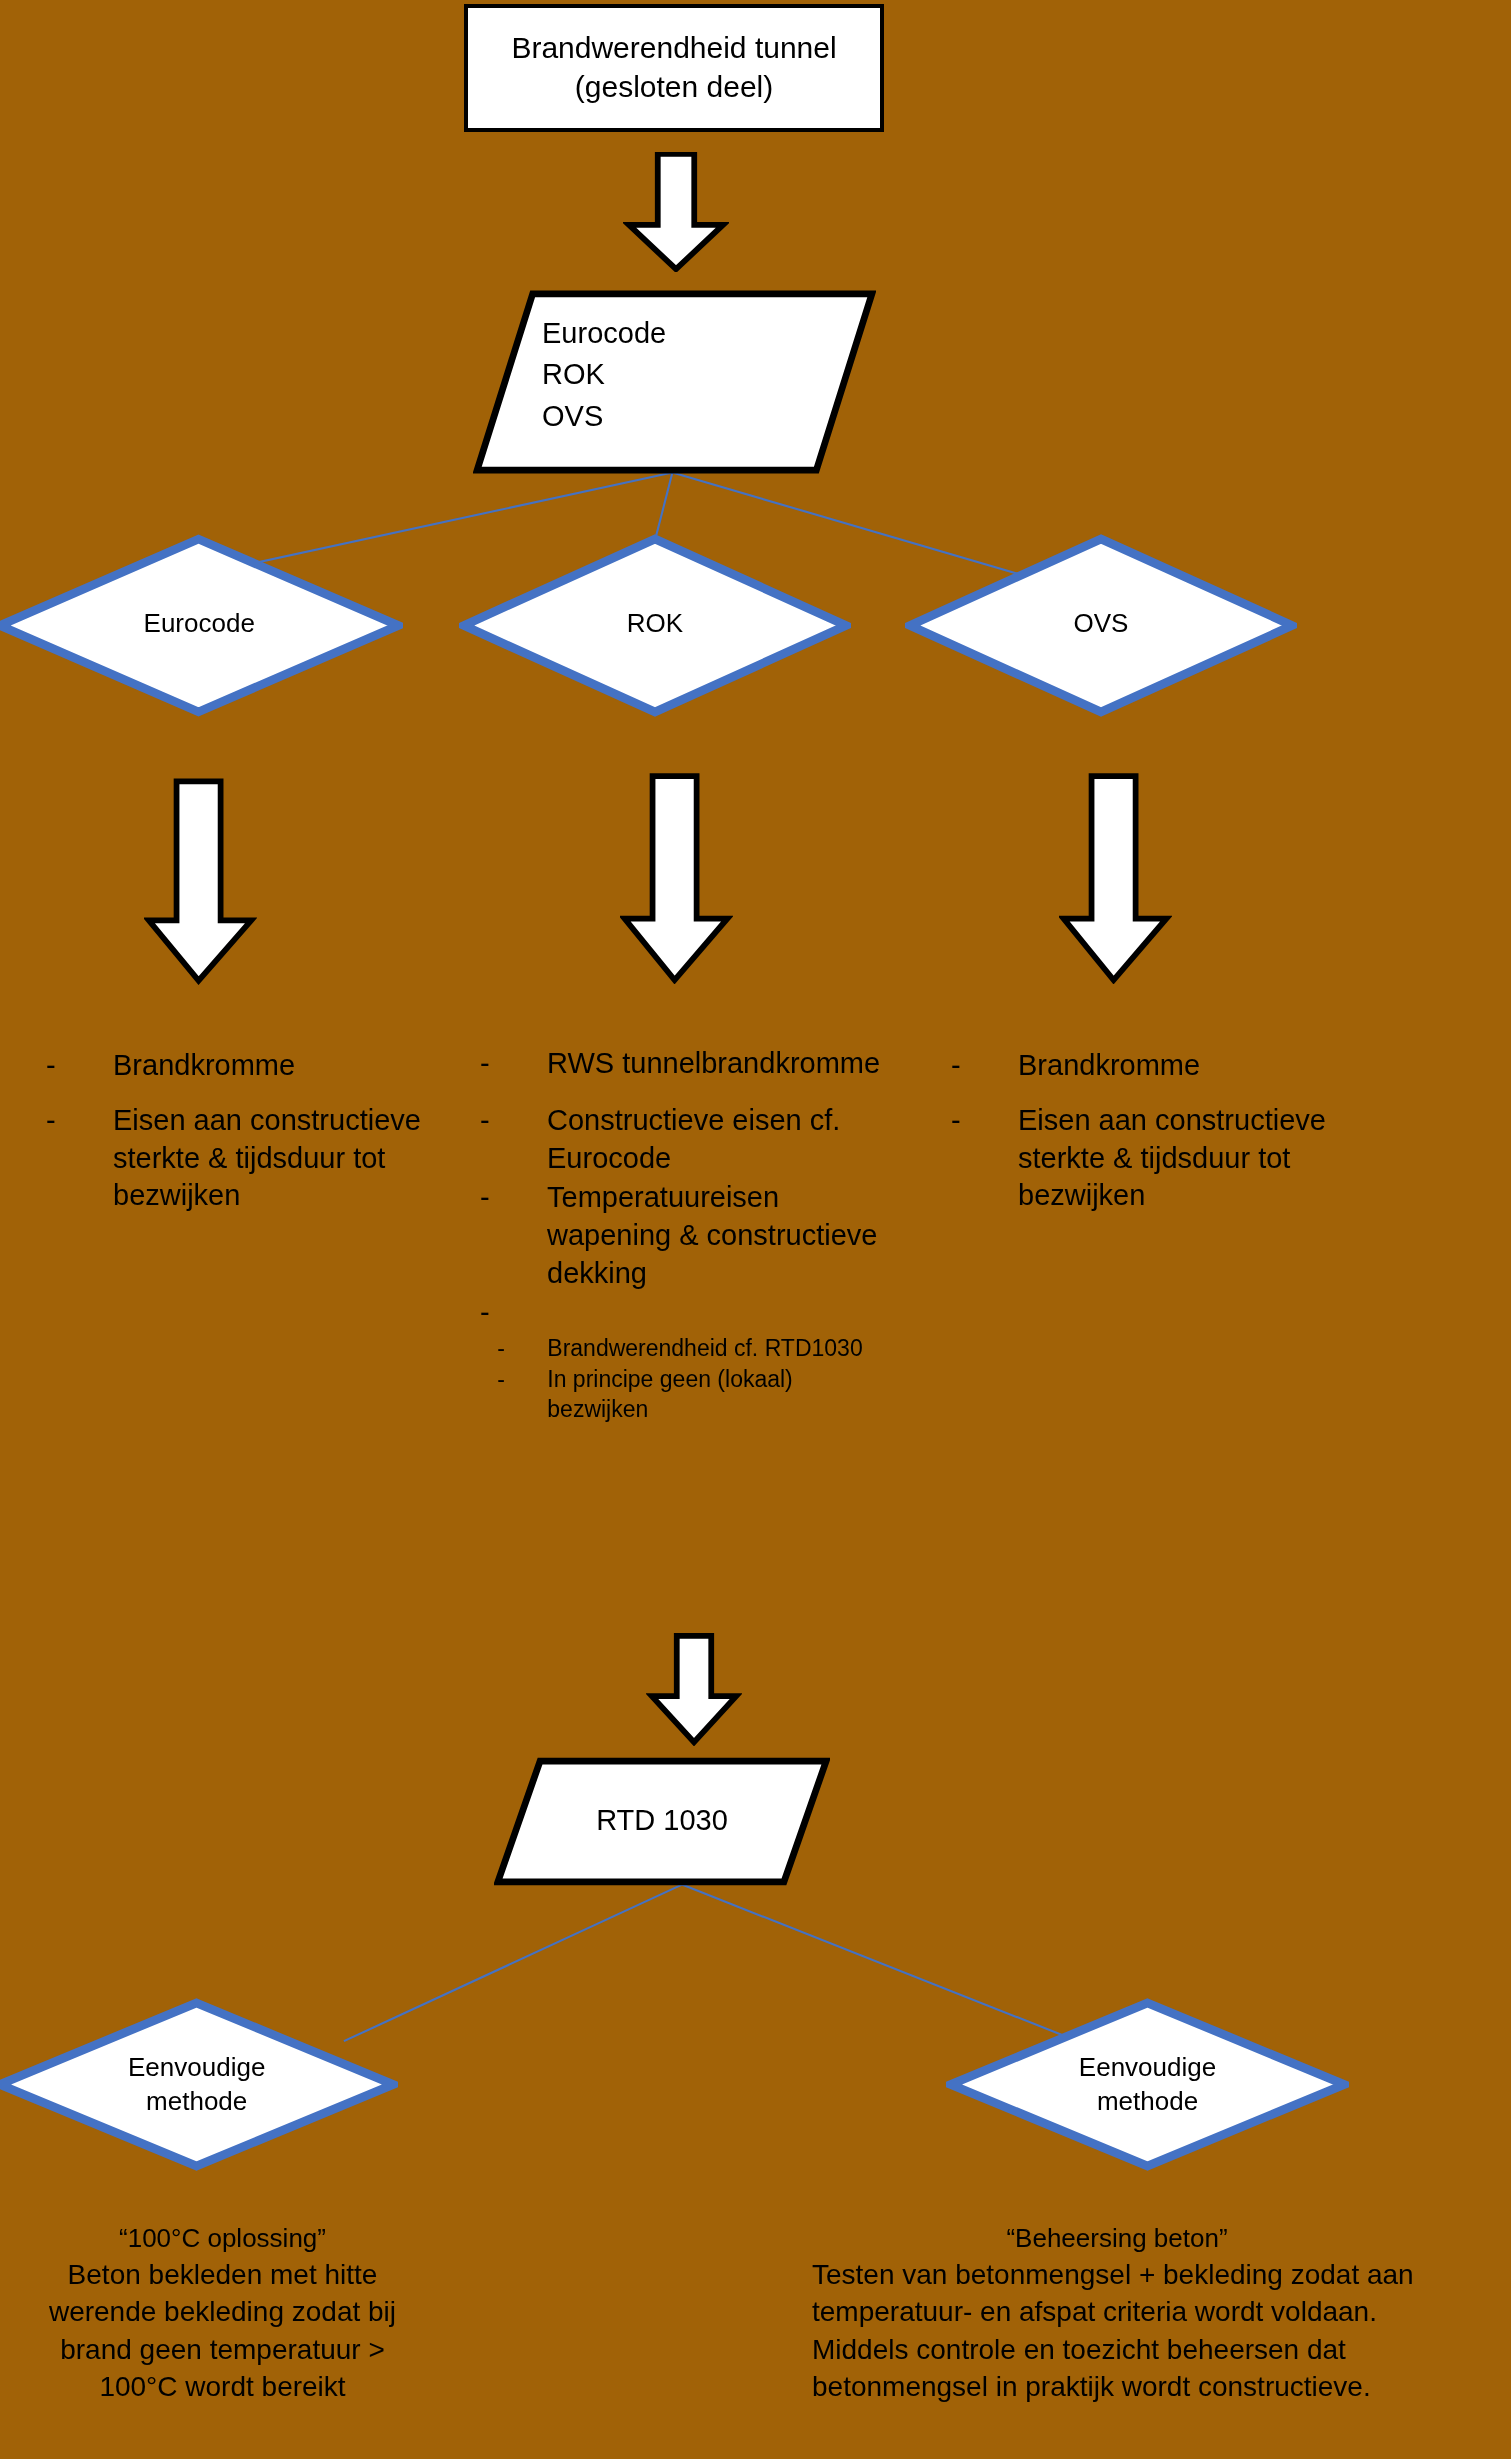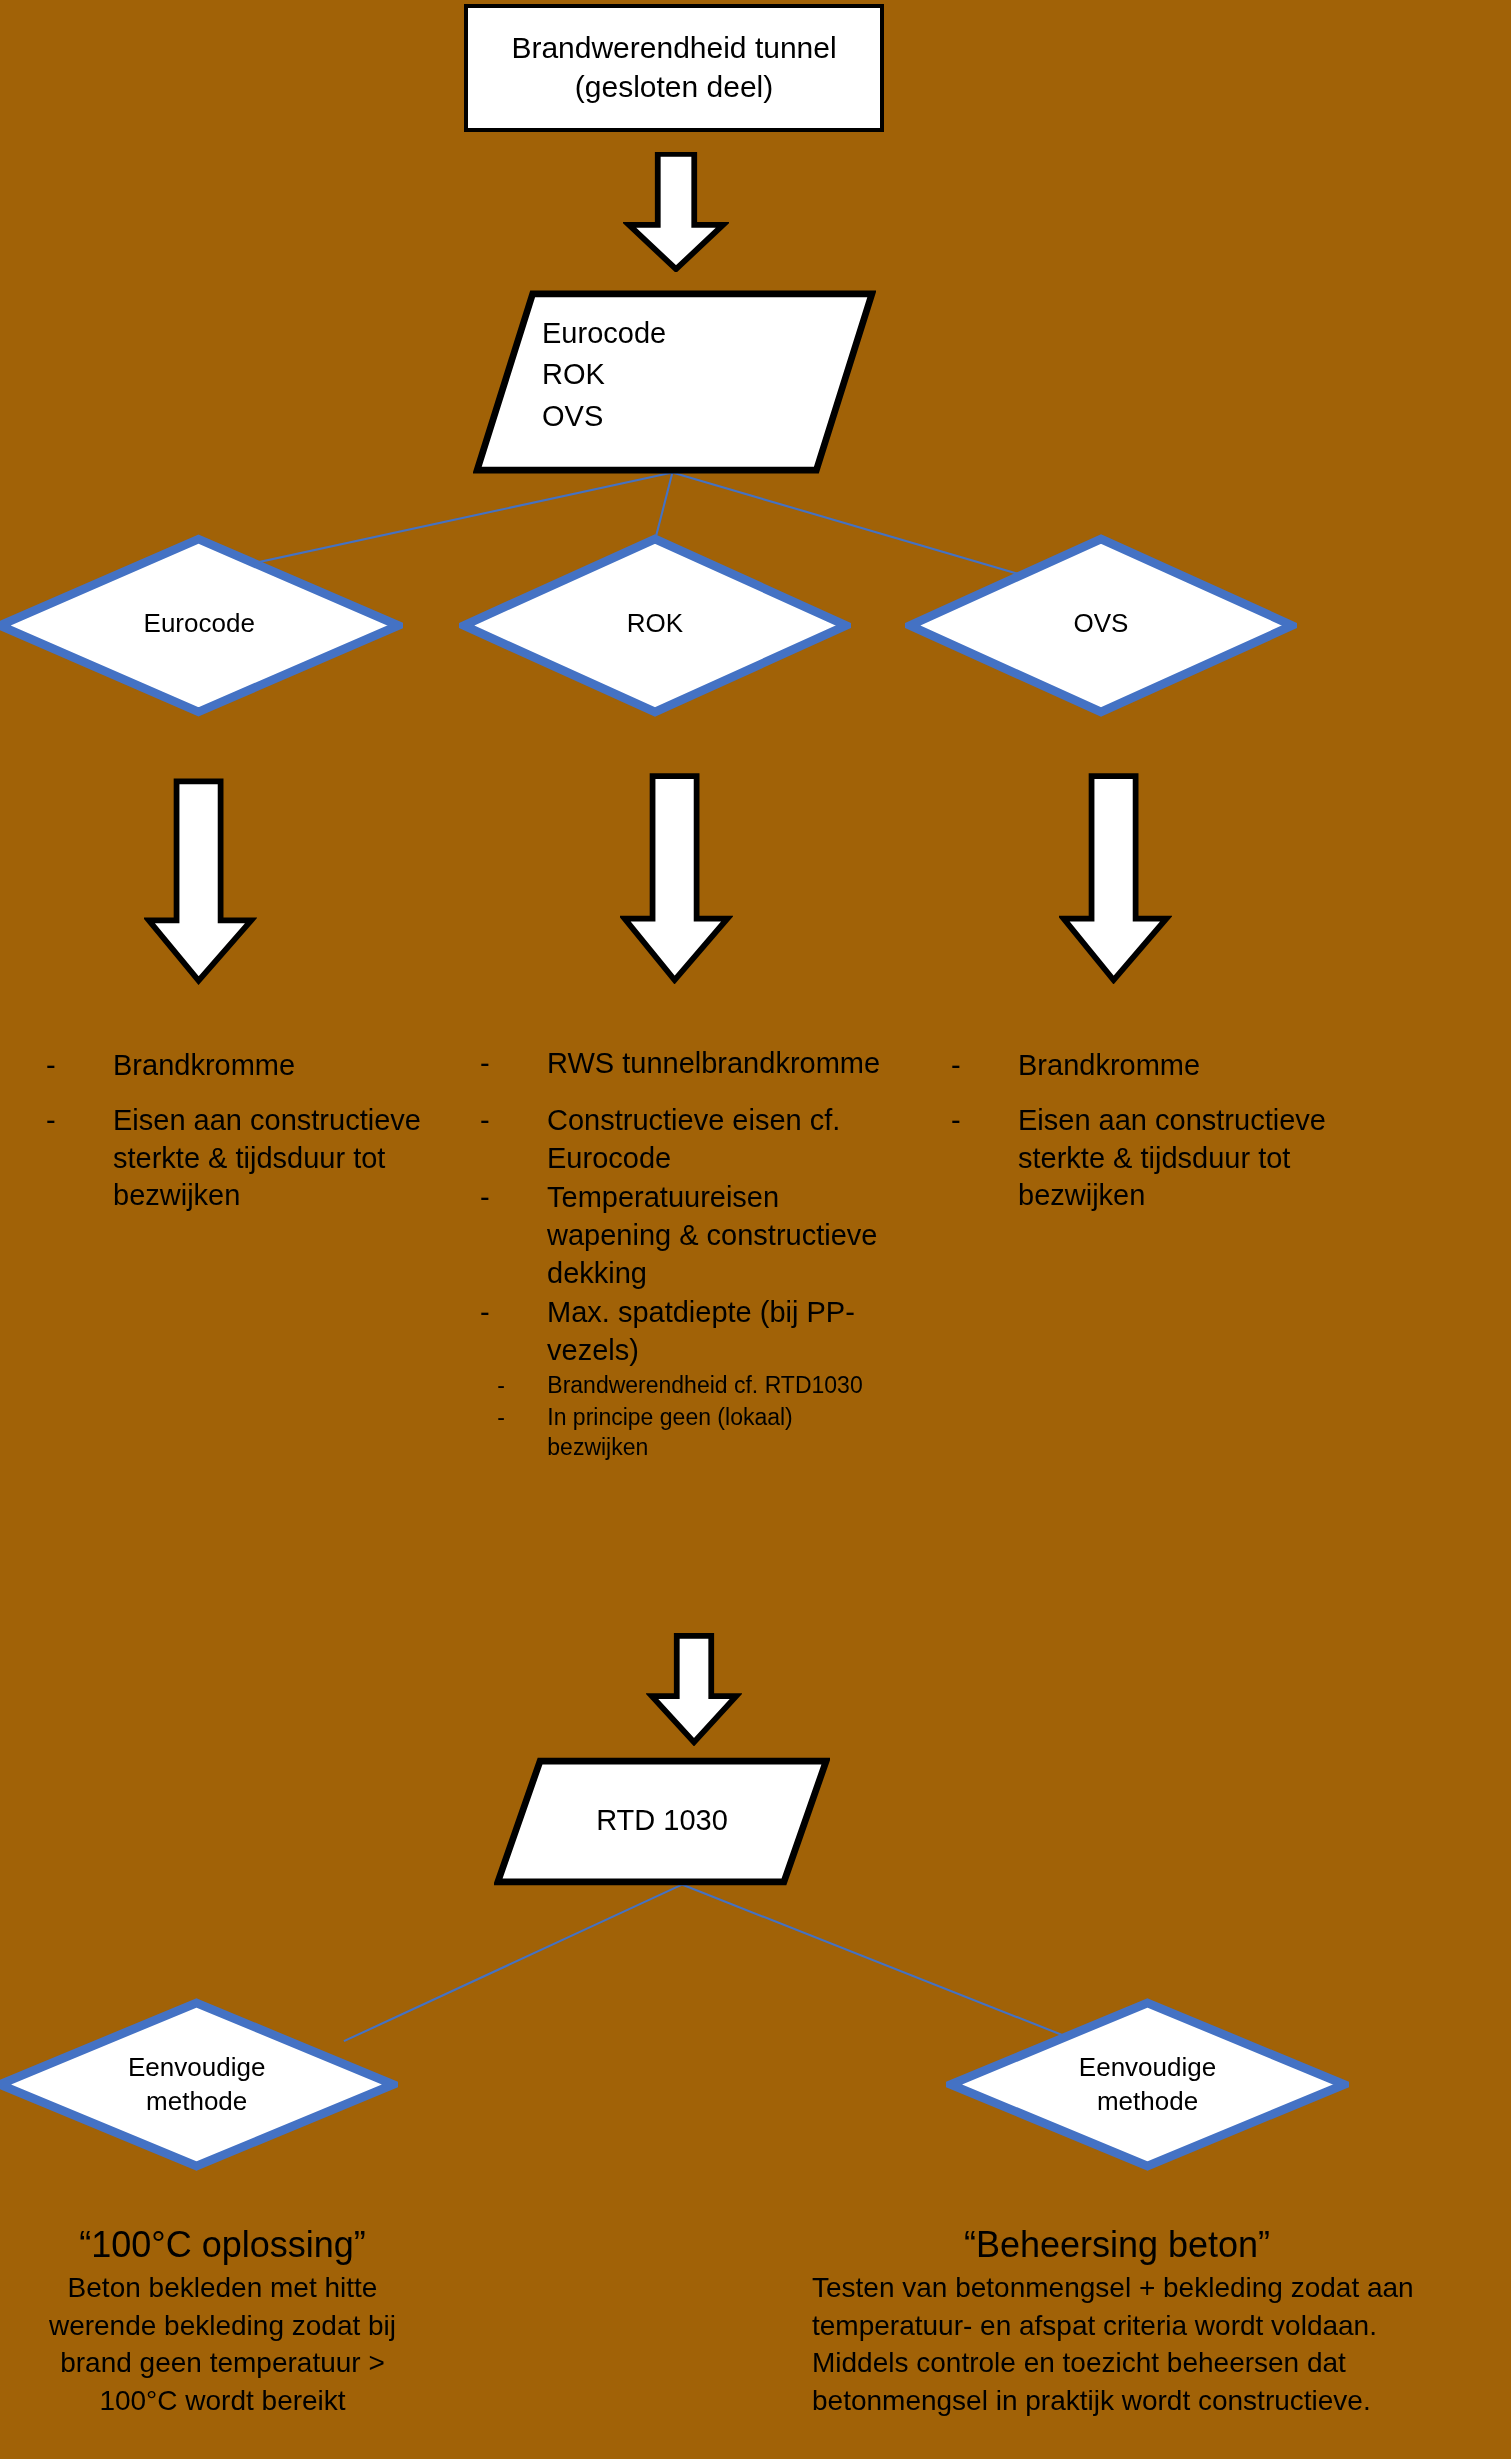--- a/index.html
+++ b/index.html
@@ -108,21 +108,21 @@
   
   .col3 { left: 951px; top: 1047px; width: 403px; }
   .col3 .bullet-row { font-size: 29px; line-height: 1.30; }
   .col3 .bullet-mark { width: 67px; }
   .col3 .gap { height: 15.4px; }
 
   
   .bottom-block { position: absolute; color: #000000; }
   .bottom-block .head {
     text-align: center;
-    font-size: 36px;
+    font-size: 26px;
     line-height: 1.34;
   }
   .bottom-block .body {
     text-align: center;
     font-size: 28px;
     line-height: 1.34;
     white-space: pre-line;
   }
   .bl-left  { left: 21px;  top: 2221px; width: 403px; }
   .bl-right { left: 812px; top: 2221px; width: 610px; }
@@ -223,21 +223,20 @@
     <div class="bullet-row b-lg">
       <span class="bullet-mark">-</span>
       <span class="bullet-text">Constructieve eisen cf. Eurocode</span>
     </div>
     <div class="bullet-row b-lg">
       <span class="bullet-mark">-</span>
       <span class="bullet-text">Temperatuureisen wapening &amp; constructieve dekking</span>
     </div>
     <div class="bullet-row b-lg">
       <span class="bullet-mark">-</span>
-      <span class="bullet-text">Max. spatdiepte (bij PP-vezels)</span>
     </div>
     <div class="bullet-row b-sm">
       <span class="bullet-mark">-</span>
       <span class="bullet-text">Brandwerendheid cf. RTD1030</span>
     </div>
     <div class="bullet-row b-sm">
       <span class="bullet-mark">-</span>
       <span class="bullet-text">In principe geen (lokaal) bezwijken</span>
     </div>
   </div>

